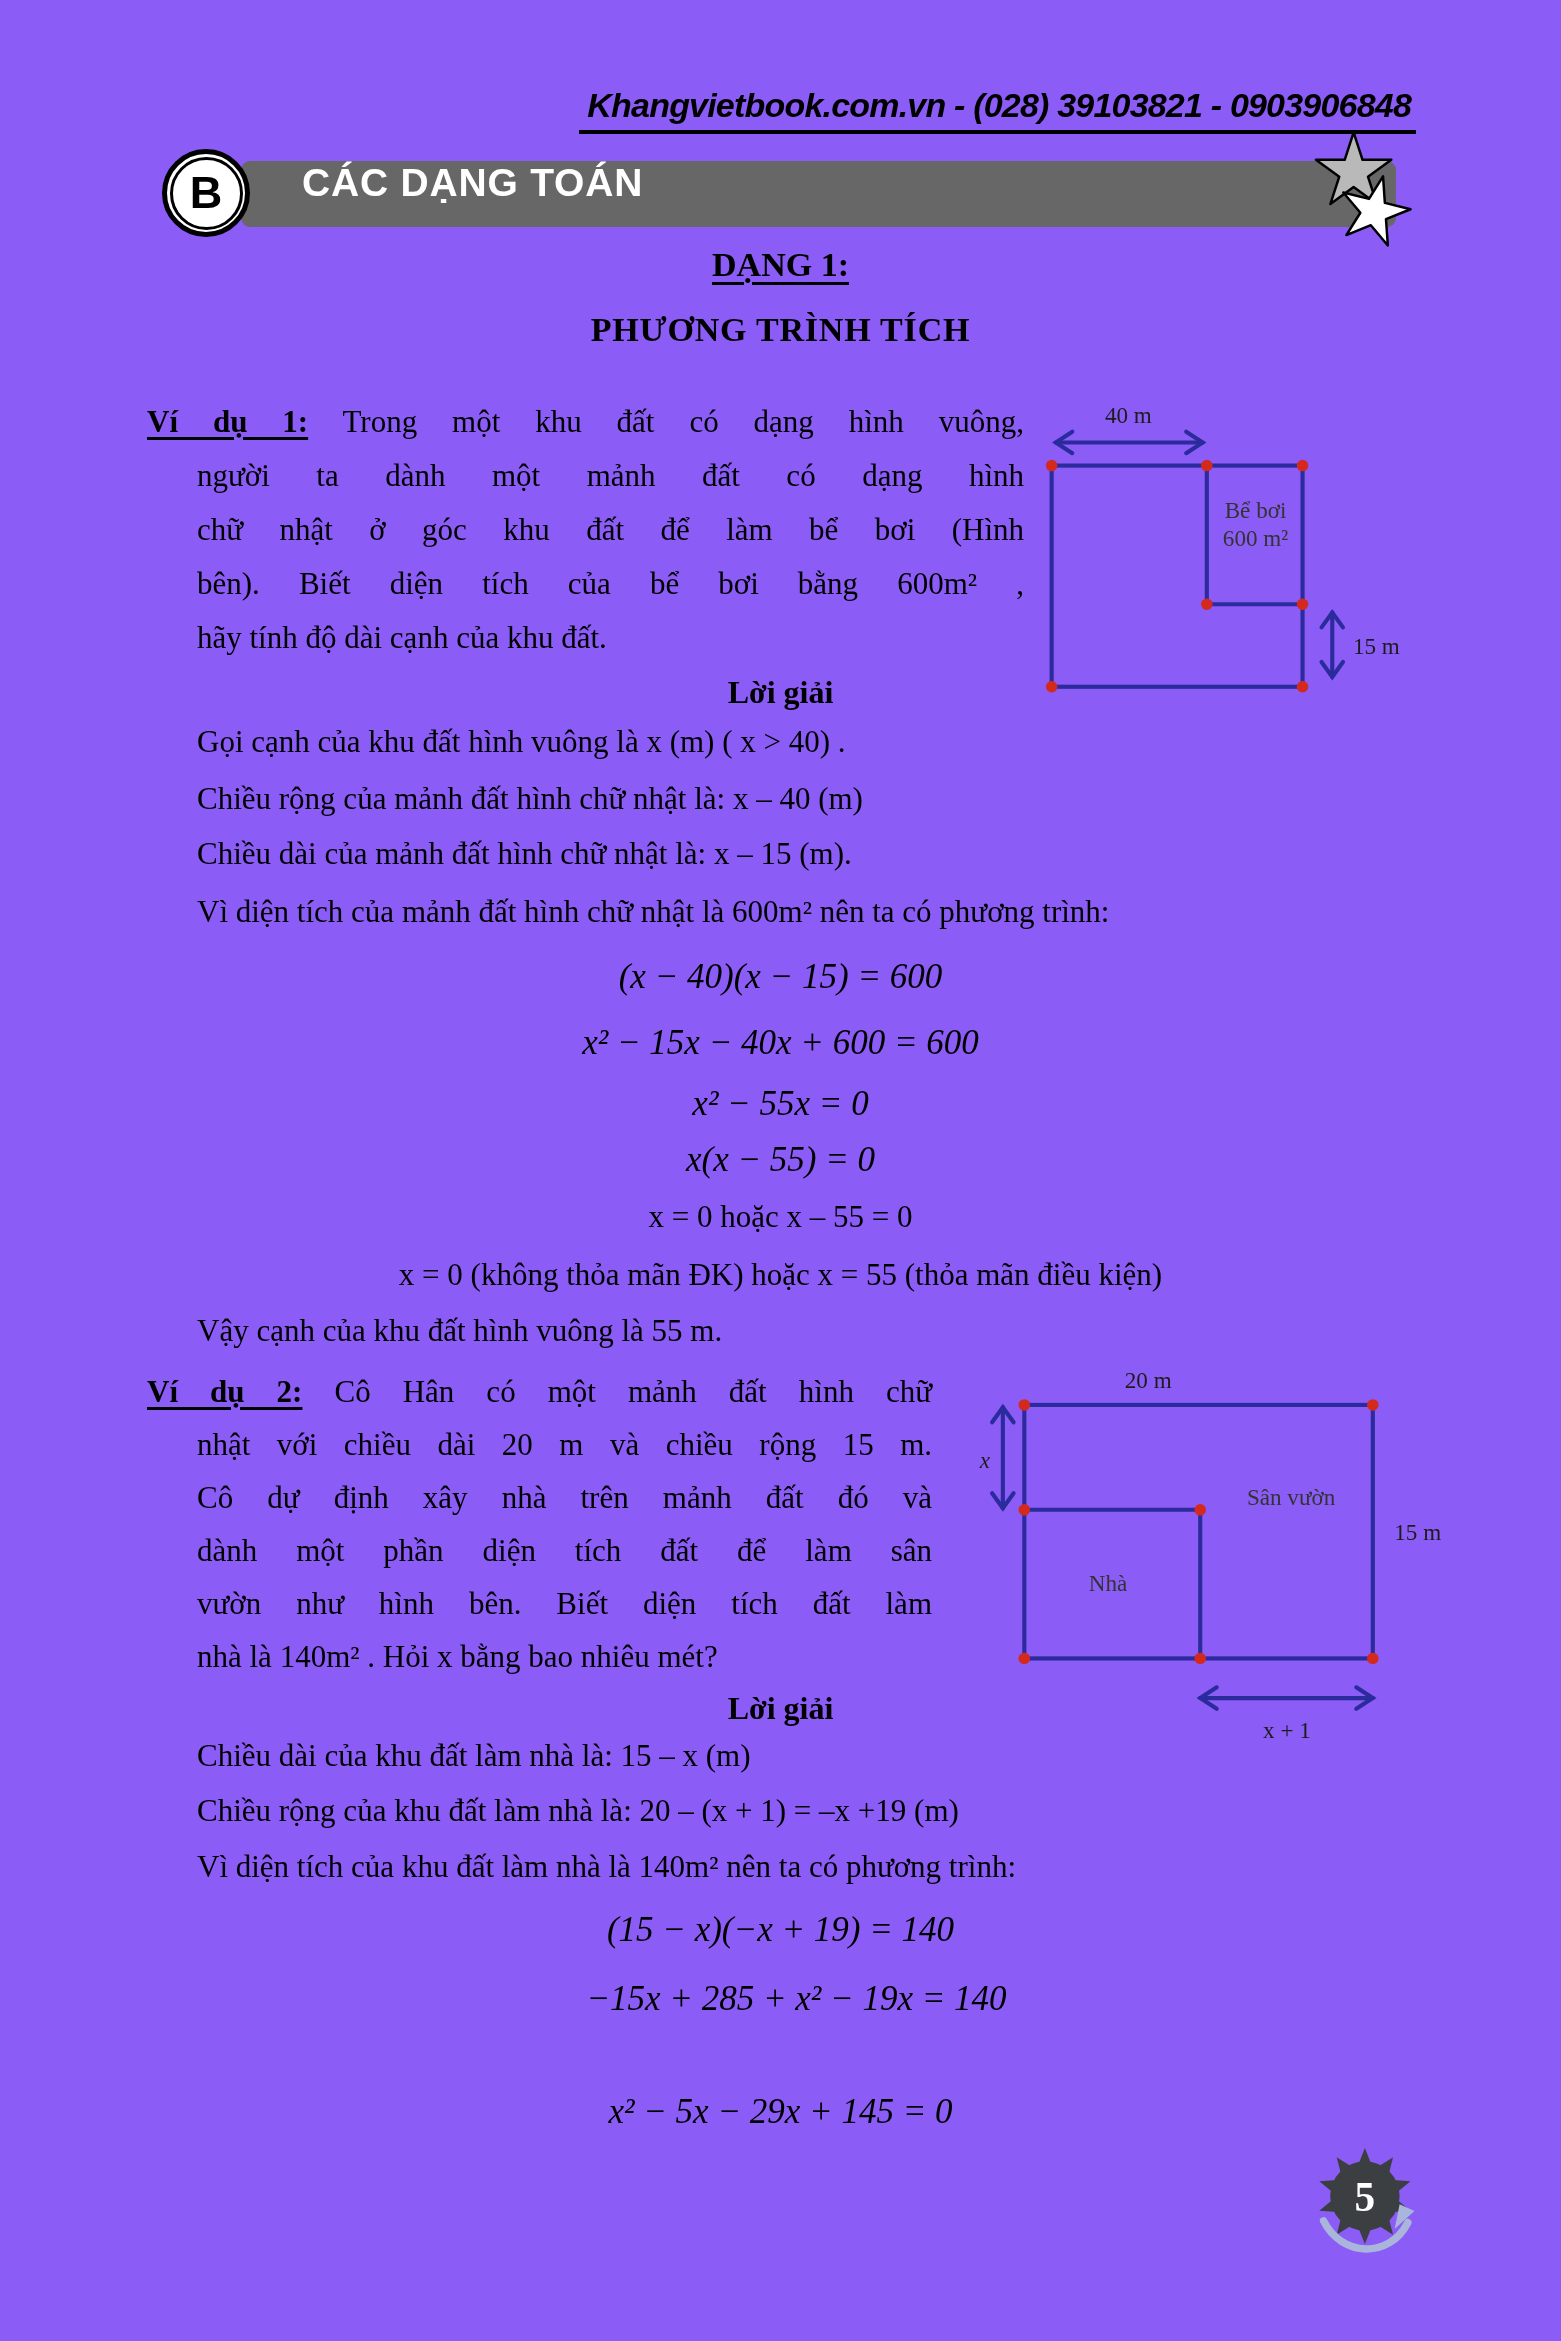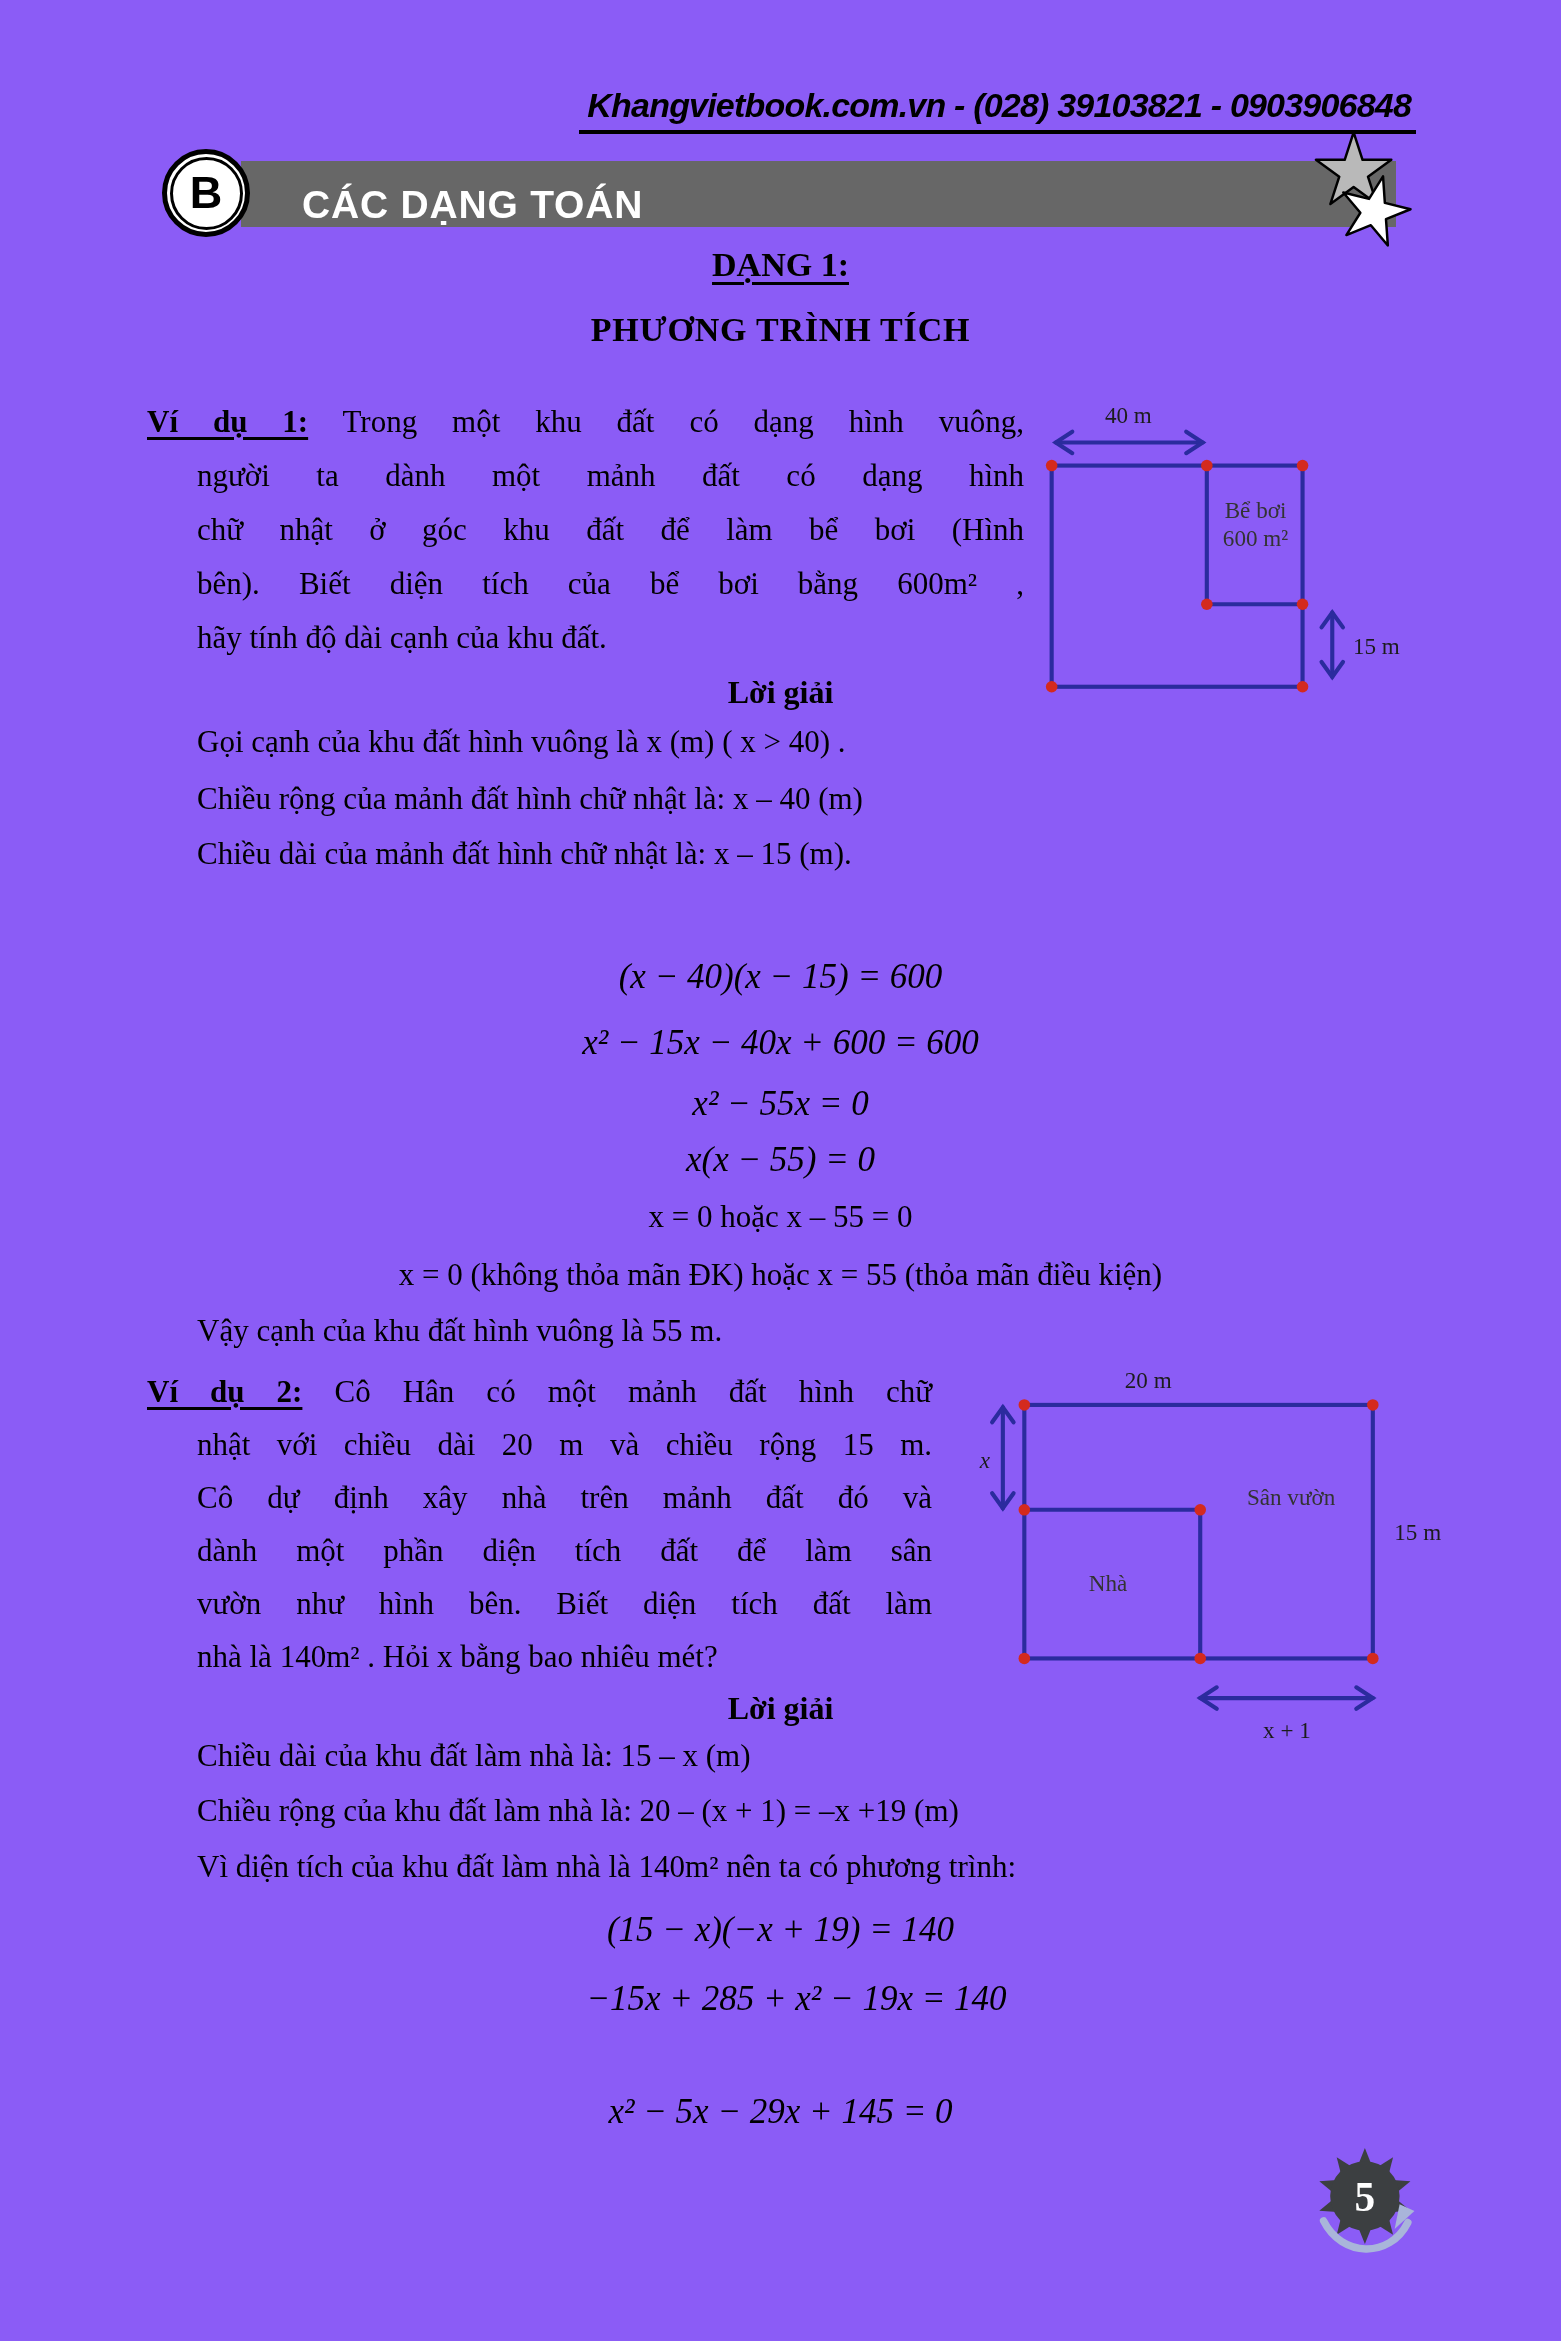--- a/index.html
+++ b/index.html
@@ -10,21 +10,21 @@
   .contact{position:absolute;top:86px;right:145px;font-family:"Liberation Sans",sans-serif;
            font-size:34px;font-weight:bold;font-style:italic;letter-spacing:-0.8px;
            border-bottom:4.1px solid #000;padding:0 5px 5px 8.3px;}
 
   .badge{position:absolute;left:162px;top:149px;width:88px;height:88px;border:5.8px solid #000;
          border-radius:50%;background:#fff;box-sizing:border-box;z-index:3;}
   .badge .inner{position:absolute;inset:2.5px;border:3.3px solid #000;border-radius:50%;
          display:flex;align-items:center;justify-content:center;
          font-family:"Liberation Sans",sans-serif;font-weight:bold;font-size:45px;}
   .banner{position:absolute;left:241px;top:161px;width:1155px;height:66px;background:#676767;
-          display:flex;align-items:flex-end;z-index:1;}
+          display:flex;align-items:flex-start;z-index:1;border-radius:9px;}
   .banner span{color:#fff;font-family:"Liberation Sans",sans-serif;font-weight:bold;
           font-size:39px;padding-left:61px;letter-spacing:0.8px;}
   .stars{position:absolute;left:1304px;top:106px;z-index:4;}
 
   .kicker{position:absolute;left:0;top:246px;width:1561px;text-align:center;font-size:34px;
           font-weight:bold;text-decoration:underline;text-decoration-thickness:2.5px;text-underline-offset:5.8px;}
   .big-title{position:absolute;left:0;top:311px;width:1561px;text-align:center;font-size:34px;
           font-weight:bold;letter-spacing:0.8px;}
 
   
@@ -99,20 +99,21 @@
       <text x="280" y="158" text-anchor="middle" fill="#333">Bể bơi</text>
       <text x="280" y="192" text-anchor="middle" fill="#333">600 m²</text>
       <text x="398" y="322">15 m</text>
     </g>
   </svg>
 
   <div class="solhead" style="top:674px;">Lời giải</div>
   <div class="solline" style="top:724px;">Gọi cạnh của khu đất hình vuông là x (m) ( x &gt; 40) .</div>
   <div class="solline" style="top:781px;">Chiều rộng của mảnh đất hình chữ nhật là: x – 40 (m)</div>
   <div class="solline" style="top:836px;">Chiều dài của mảnh đất hình chữ nhật là: x – 15 (m).</div>
+  <div class="solline" style="top:894px;">Vì diện tích của mảnh đất hình chữ nhật là 600m² nên ta có phương trình:</div>
 
   <div class="eq" style="top:957px;">(x − 40)(x − 15) = 600</div>
   <div class="eq" style="top:1023px;">x² − 15x − 40x + 600 = 600</div>
   <div class="eq" style="top:1084px;">x² − 55x = 0</div>
   <div class="eq" style="top:1140px;">x(x − 55) = 0</div>
   <div class="eq plain" style="top:1199px;">x = 0 hoặc x – 55 = 0</div>
   <div class="eq plain" style="top:1257px;">x = 0 (không thỏa mãn ĐK) hoặc x = 55 (thỏa mãn điều kiện)</div>
   <div class="solline" style="top:1313px;">Vậy cạnh của khu đất hình vuông là 55 m.</div>
 
   <div class="para" style="left:147px;top:1365px;width:785px;line-height:53px;">

